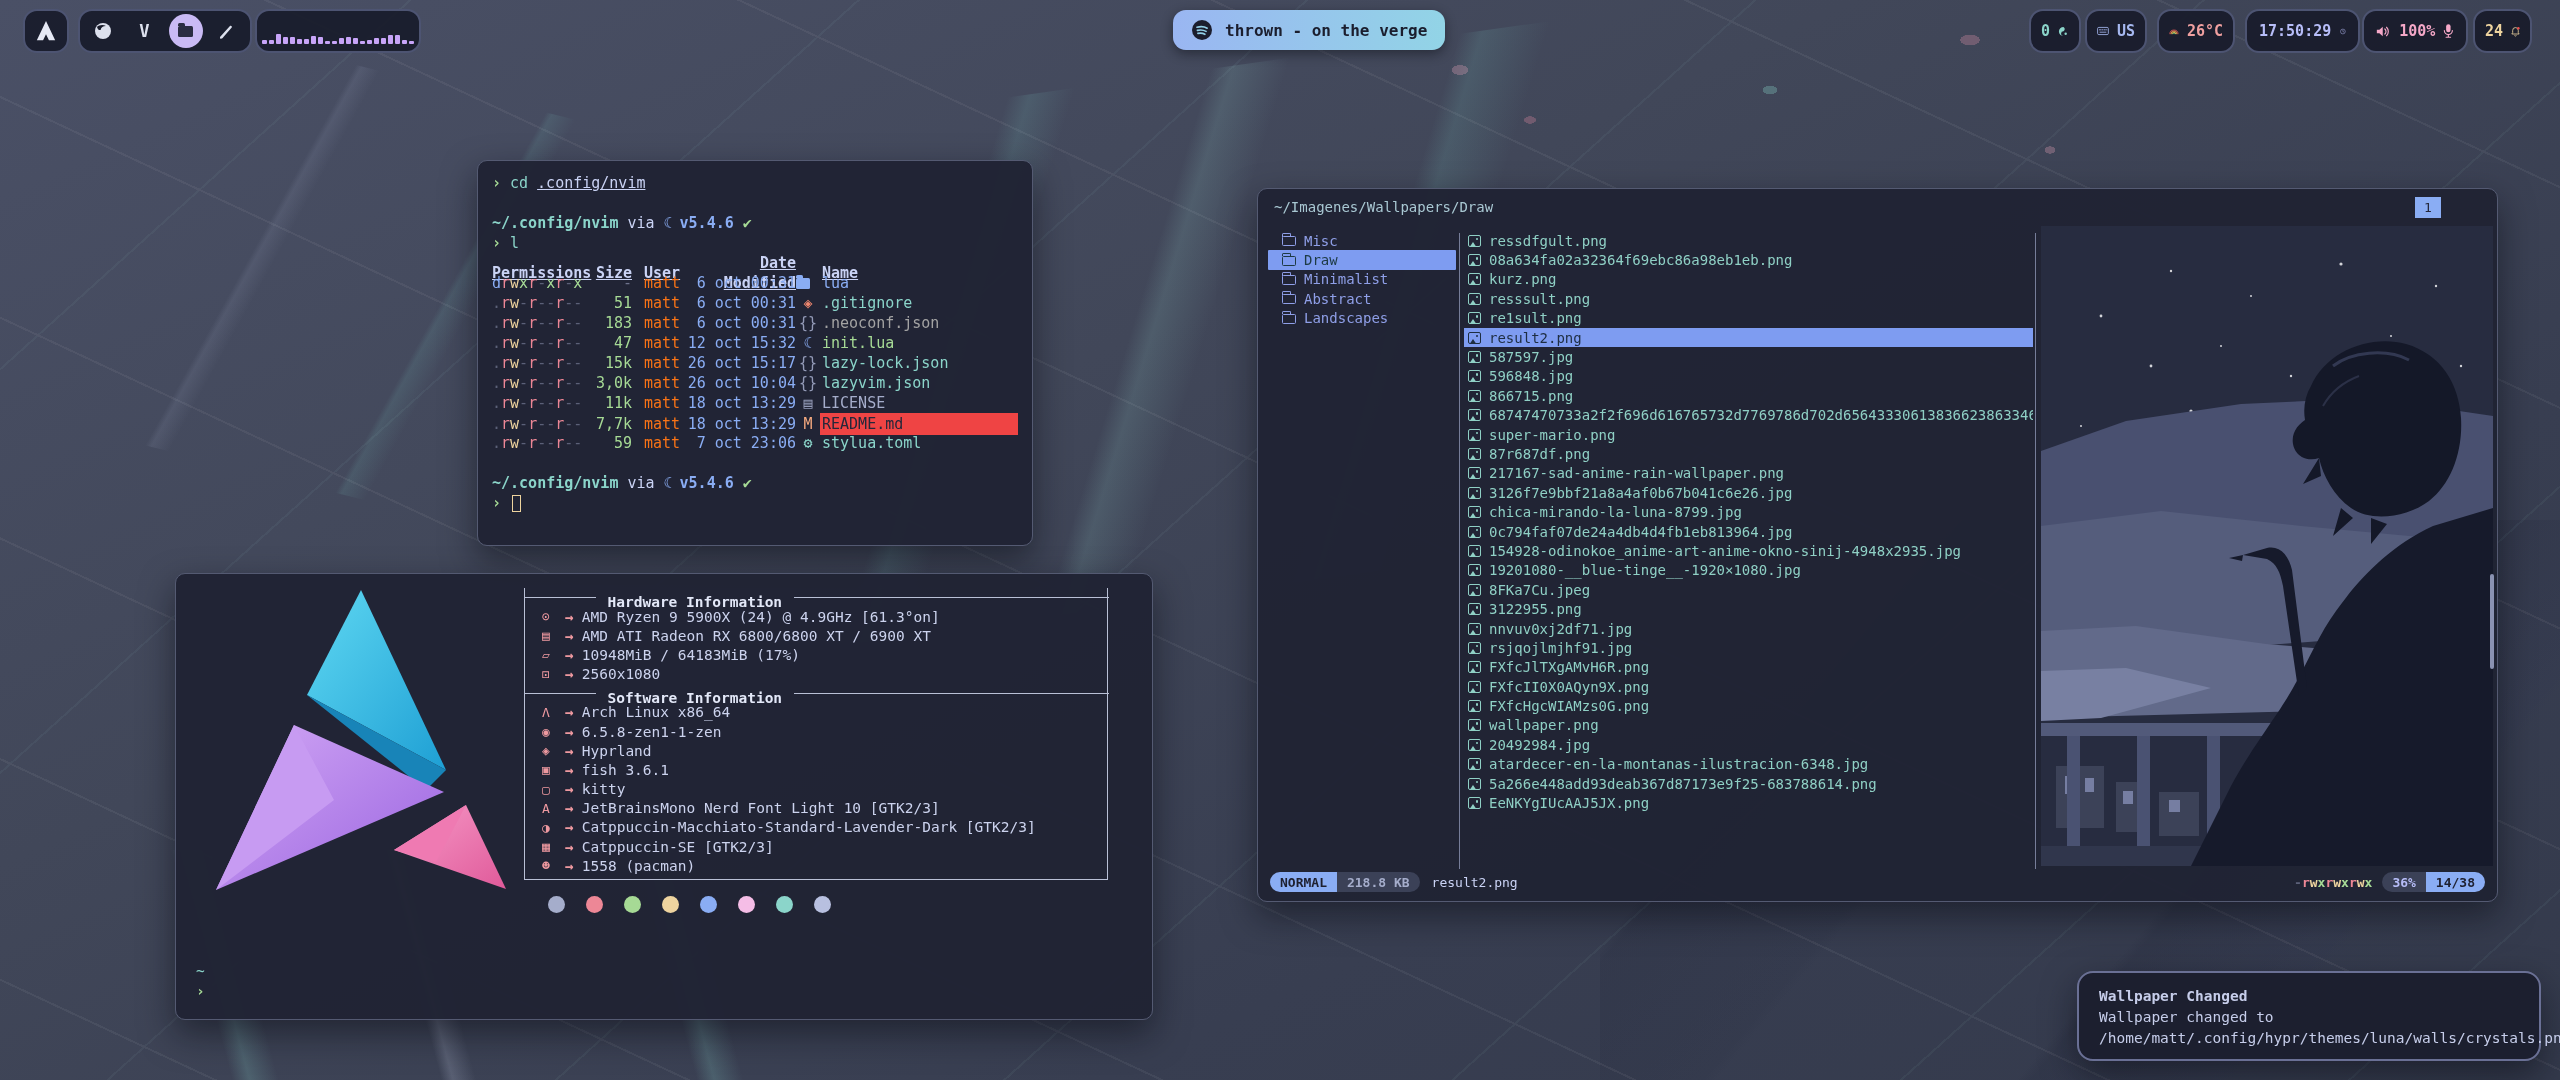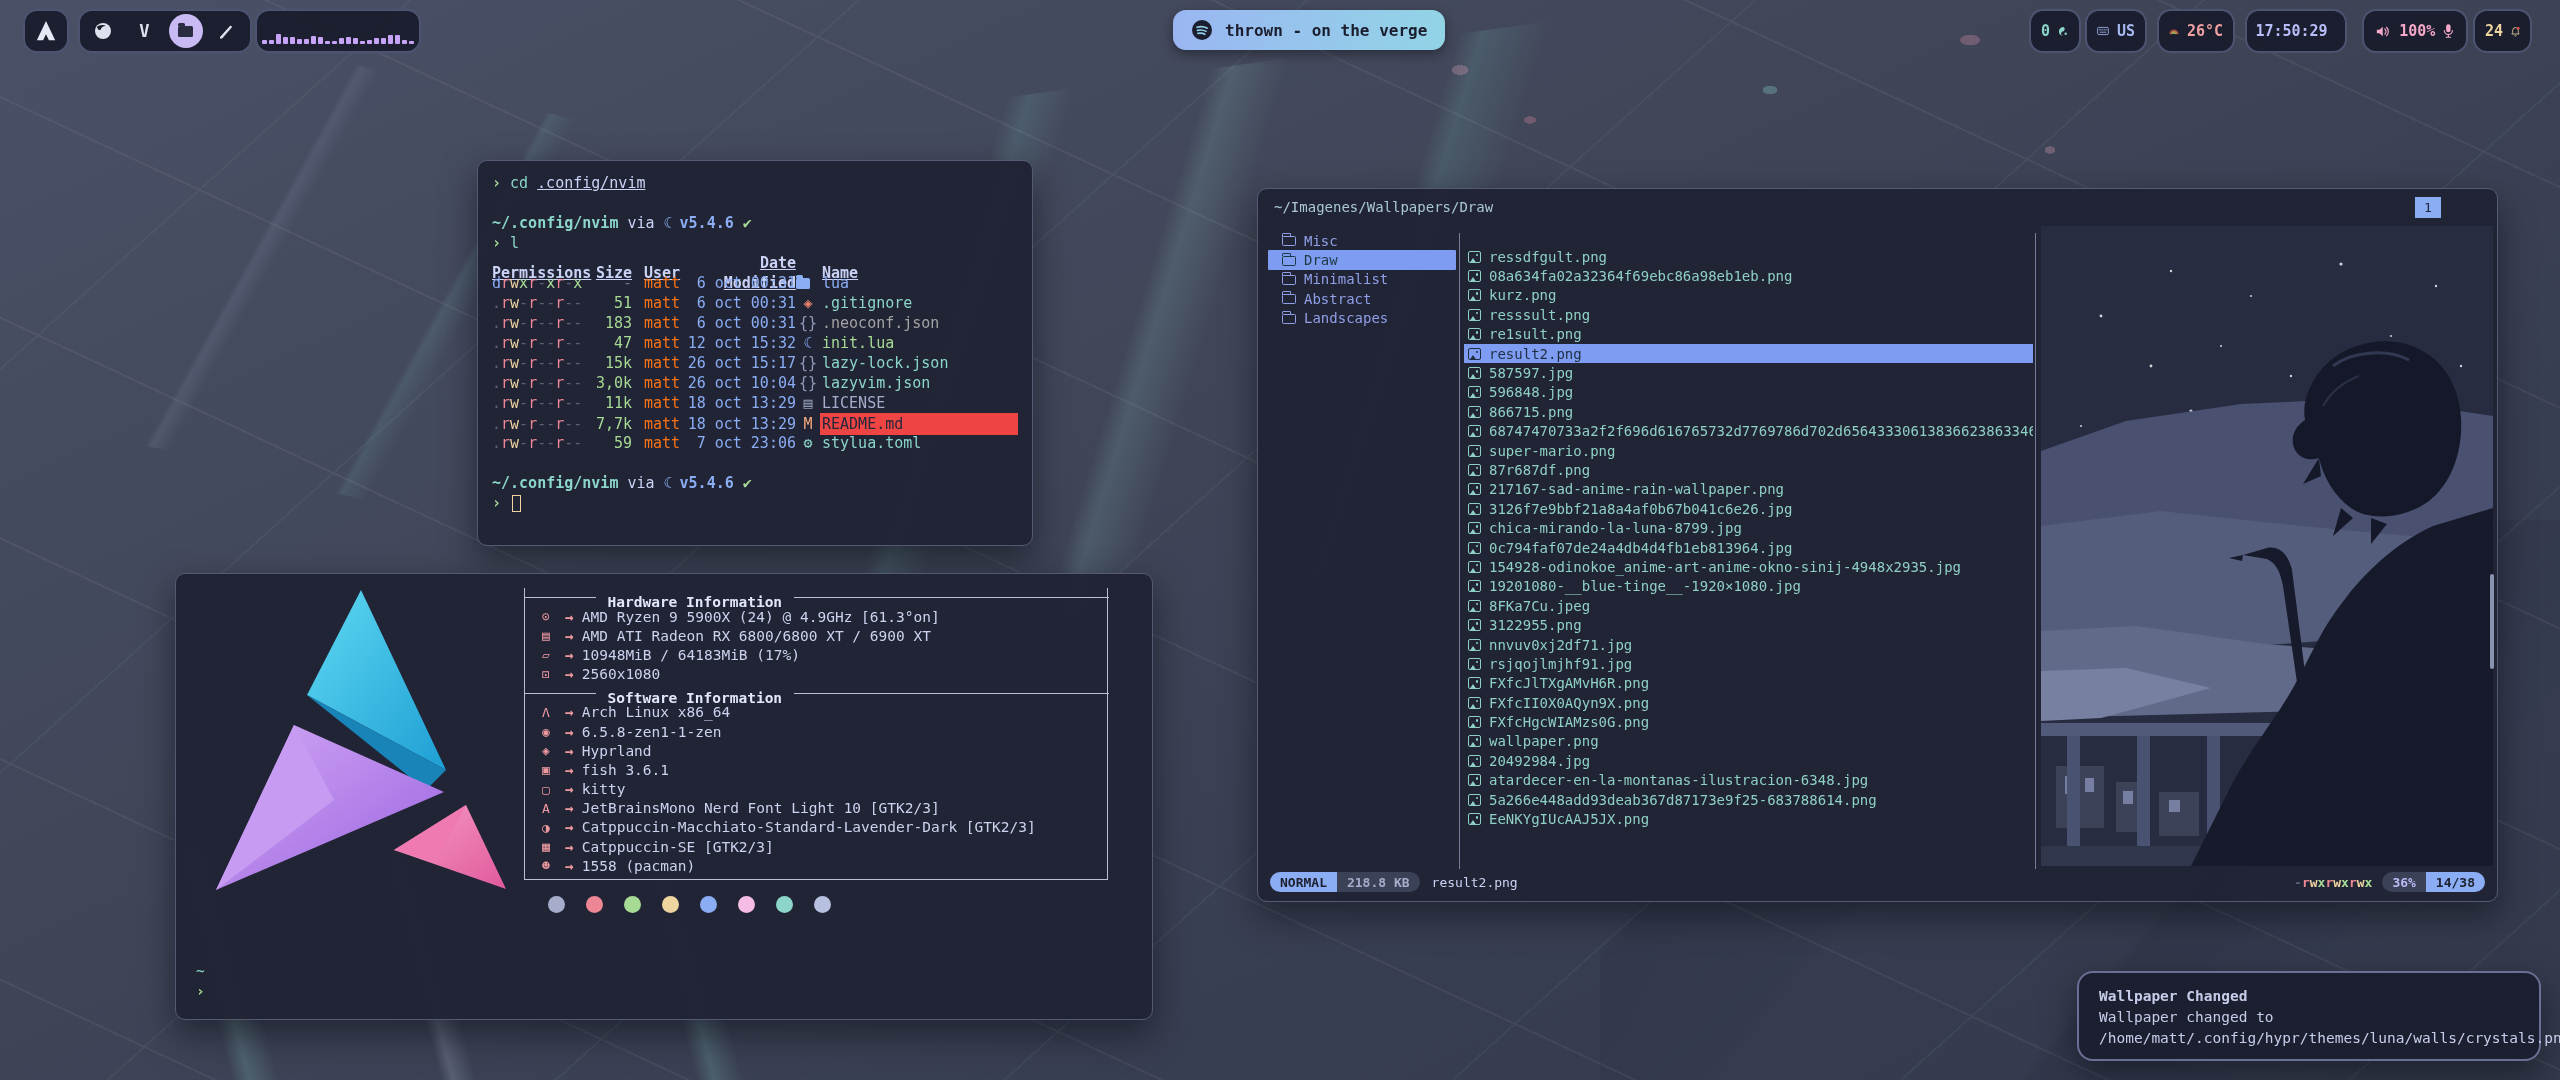--- a/index.html
+++ b/index.html
@@ -83,21 +83,21 @@
             color:#24273a; display:flex; align-items:center; justify-content:center; font-size:13px; }
   .yz-side { position:absolute; left:10px; top:42px; width:188px; }
   .side-row { display:flex; align-items:center; gap:8px; height:19.4px; padding-left:14px;
               color:#8f9fe8; border-radius:1px; }
   .side-row.selected { background:#7e9cf1; color:#1d3a44; }
   .fold-ico { width:14px; height:10px; border:1.3px solid currentColor; border-radius:1.5px;
               position:relative; flex:none; margin-top:1px; }
   .fold-ico::before { content:""; position:absolute; top:-4px; left:-1.3px; width:7px; height:2.6px;
                       border:1.3px solid currentColor; border-bottom:none; border-radius:1.5px 1.5px 0 0; }
   .yz-sep { position:absolute; width:1px; background:#767d99; }
-  .yz-files { position:absolute; left:206px; top:58px; width:569px; }
+  .yz-files { position:absolute; left:206px; top:42px; width:569px; }
   .file-row { display:flex; align-items:center; gap:8px; height:19.4px; padding-left:4px;
               color:#8fd0c5; white-space:nowrap; overflow:hidden; }
   .file-row.selected { background:#7e9cf1; color:#1e2e42; }
   .img-ico { width:13px; height:12px; border:1.3px solid currentColor; border-radius:2px;
              position:relative; overflow:hidden; flex:none; }
   .img-ico::before { content:""; position:absolute; right:2px; top:2px; width:2.5px; height:2.5px;
                      border-radius:50%; background:currentColor; }
   .img-ico::after { content:""; position:absolute; left:0; bottom:-2px; border-left:4.5px solid transparent;
                     border-right:4.5px solid transparent; border-bottom:6px solid currentColor; }
   .yz-status { position:absolute; left:12px; right:12px; top:682px; height:22px; display:flex;
@@ -214,21 +214,21 @@
     <div class="pill" style="left:2157px;width:78px;padding:0 10px;gap:8px;justify-content:center;">
       <svg width="20" height="16" viewBox="0 0 22 16">
           <path d="M2 15 a9 9 0 0 1 18 0" stroke="#e85b5b" stroke-width="2" fill="none"></path>
           <path d="M4.4 15 a6.6 6.6 0 0 1 13.2 0" stroke="#f0a04d" stroke-width="2" fill="none"></path>
           <path d="M6.8 15 a4.2 4.2 0 0 1 8.4 0" stroke="#f0d060" stroke-width="2" fill="none"></path>
           <path d="M9 15 a2 2 0 0 1 4 0" stroke="#68c77a" stroke-width="2" fill="none"></path>
         </svg>
       <span class="tray-val" style="color:#f0a0a0;">26°C</span>
     </div>
 
-    <div class="pill" style="left:2245px;width:102px;padding:12px 12px;gap:9px;justify-content:center;">
+    <div class="pill" style="left:2245px;width:115px;padding:12px 12px;gap:9px;justify-content:center;">
       <span class="tray-val" style="color:#b7bdf8;">17:50:29</span>
       <svg width="17" height="17" viewBox="0 0 18 18">
           <circle cx="9" cy="9" r="7.5" fill="none" stroke="#b7bdf8" stroke-width="1.5"></circle>
           <path d="M9 5 V9 L12 10.5" stroke="#b7bdf8" stroke-width="1.5" fill="none" stroke-linecap="round"></path>
         </svg>
     </div>
 
     <div class="pill" style="left:2362px;width:106px;padding:0 12px;gap:8px;justify-content:center;">
       <svg width="17" height="15" viewBox="0 0 18 16">
           <path d="M1 6 H4 L8 2.5 V13.5 L4 10 H1 Z" fill="#f5a8c8"></path>

